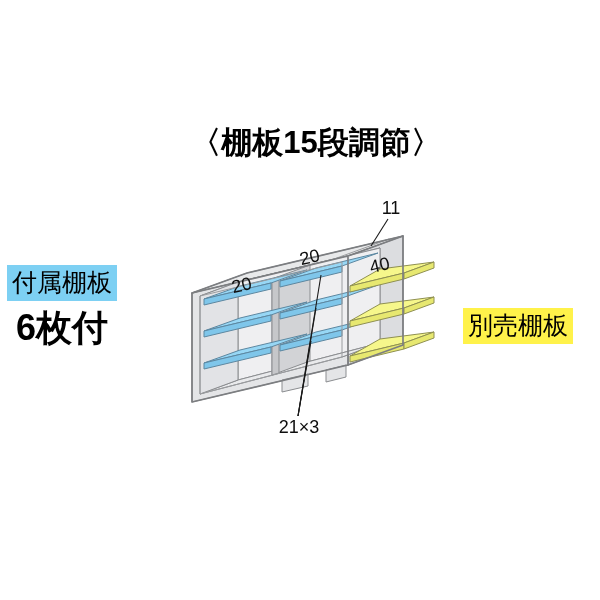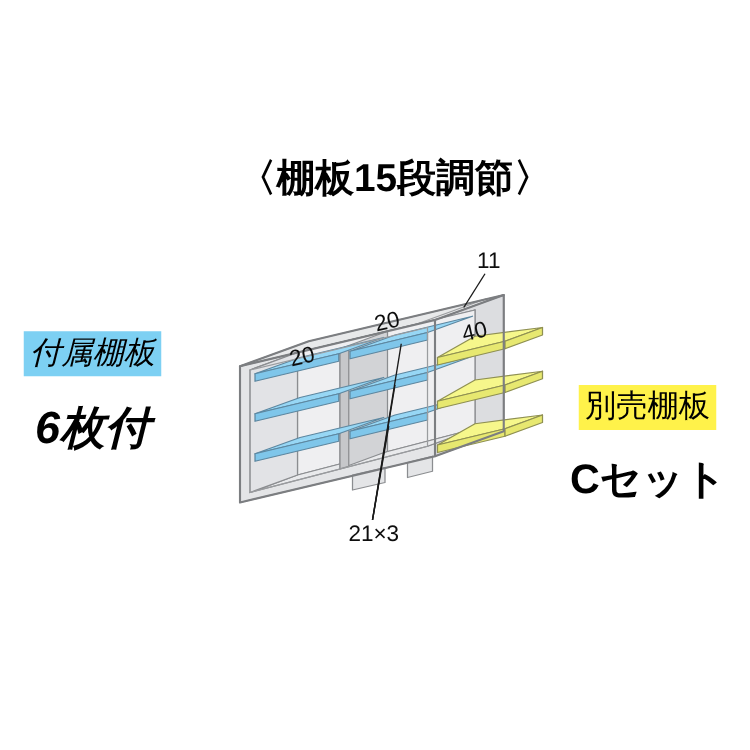--- a/index.html
+++ b/index.html
@@ -1,25 +1,25 @@
 <!DOCTYPE html>
 <html style="--included-shelf: #97d7f5; --optional-shelf: #f6f78b; --included-label-bg: #7dd0f3; --optional-label-bg: #fff24a;"><head>
 <meta charset="utf-8">
 <style>
   html,body{margin:0;padding:0;background:#fff;font-family:"Liberation Sans","DejaVu Sans",sans-serif;}
   .stage{position:relative;width:600px;height:600px;background:#ffffff;overflow:hidden;color:#000;}
   .title{position:absolute;top:106px;left:0;width:600px;margin:16px;text-align:center;
          font-size:31px;font-weight:bold;color:#000;}
   .side{position:absolute;width:124px;text-align:center;}
-  .side-left{left:12px;top:265px;font-style:italic;}
+  .side-left{left:0;top:265px;}
   .side-right{left:456px;top:265px;}
   .tag{display:inline-block;padding:4px 5px;font-size:25px;line-height:1.1;color:#000;}
   .tag-included{background:var(--included-label-bg,#7dd0f3);}
   .tag-optional{background:var(--optional-label-bg,#fff24a);margin-top:43px;}
-  .sub{margin-top:17px;font-size:36px;font-weight:600;color:#000;white-space:nowrap;}
+  .sub{margin-top:3px;font-size:36px;font-weight:600;color:#000;white-space:nowrap;}
   .sub-c{font-size:33px;}
   .diagram-svg{position:absolute;left:0;top:0;}
   .f{stroke:#8b8d90;stroke-width:1;stroke-linejoin:round;}
   .edge{fill:none;stroke:#7c7e81;stroke-width:1.7;stroke-linejoin:round;stroke-linecap:round;}
   .thin{fill:none;stroke:#9a9c9f;stroke-width:1;}
   .sb-top{fill:var(--included-shelf,#97d7f5);stroke:#5d87a0;stroke-width:1;stroke-linejoin:round;}
   .sb-front{fill:#7fc6ea;stroke:#5d87a0;stroke-width:1;stroke-linejoin:round;}
   .sy-top{fill:var(--optional-shelf,#f6f78b);stroke:#8f9052;stroke-width:1;stroke-linejoin:round;}
   .sy-front{fill:#e7e870;stroke:#8f9052;stroke-width:1;stroke-linejoin:round;}
   .leader{stroke:#1a1a1a;stroke-width:1.1;fill:none;}
@@ -32,21 +32,20 @@
 
   <h1 class="title">〈棚板15段調節〉</h1>
 
   <div class="side side-left">
     <span class="tag tag-included">付属棚板</span>
     <div class="sub">6枚付</div>
   </div>
 
   <div class="side side-right">
     <span class="tag tag-optional">別売棚板</span>
-    <div class="sub sub-c">Cセット</div>
   </div>
 
   <svg class="diagram-svg" width="600" height="600" viewBox="0 0 600 600">
 
     <g>
       <polygon class="f" fill="#e8e9ea" points="192,293 348,256 403,236 247,273"></polygon>
       <polygon class="f" fill="#dcdde0" points="348,256 403,236 403,345 348,365"></polygon>
       <polygon class="f" fill="#e4e5e7" points="192,293 348,256 348,365 192,402"></polygon>
       <polygon class="f" fill="#dfe0e3" points="200,296 342,262 380,248 238,282"></polygon>
       <polygon class="f" fill="#d6d7da" points="342,262 380,248 380,343 342,357"></polygon>

